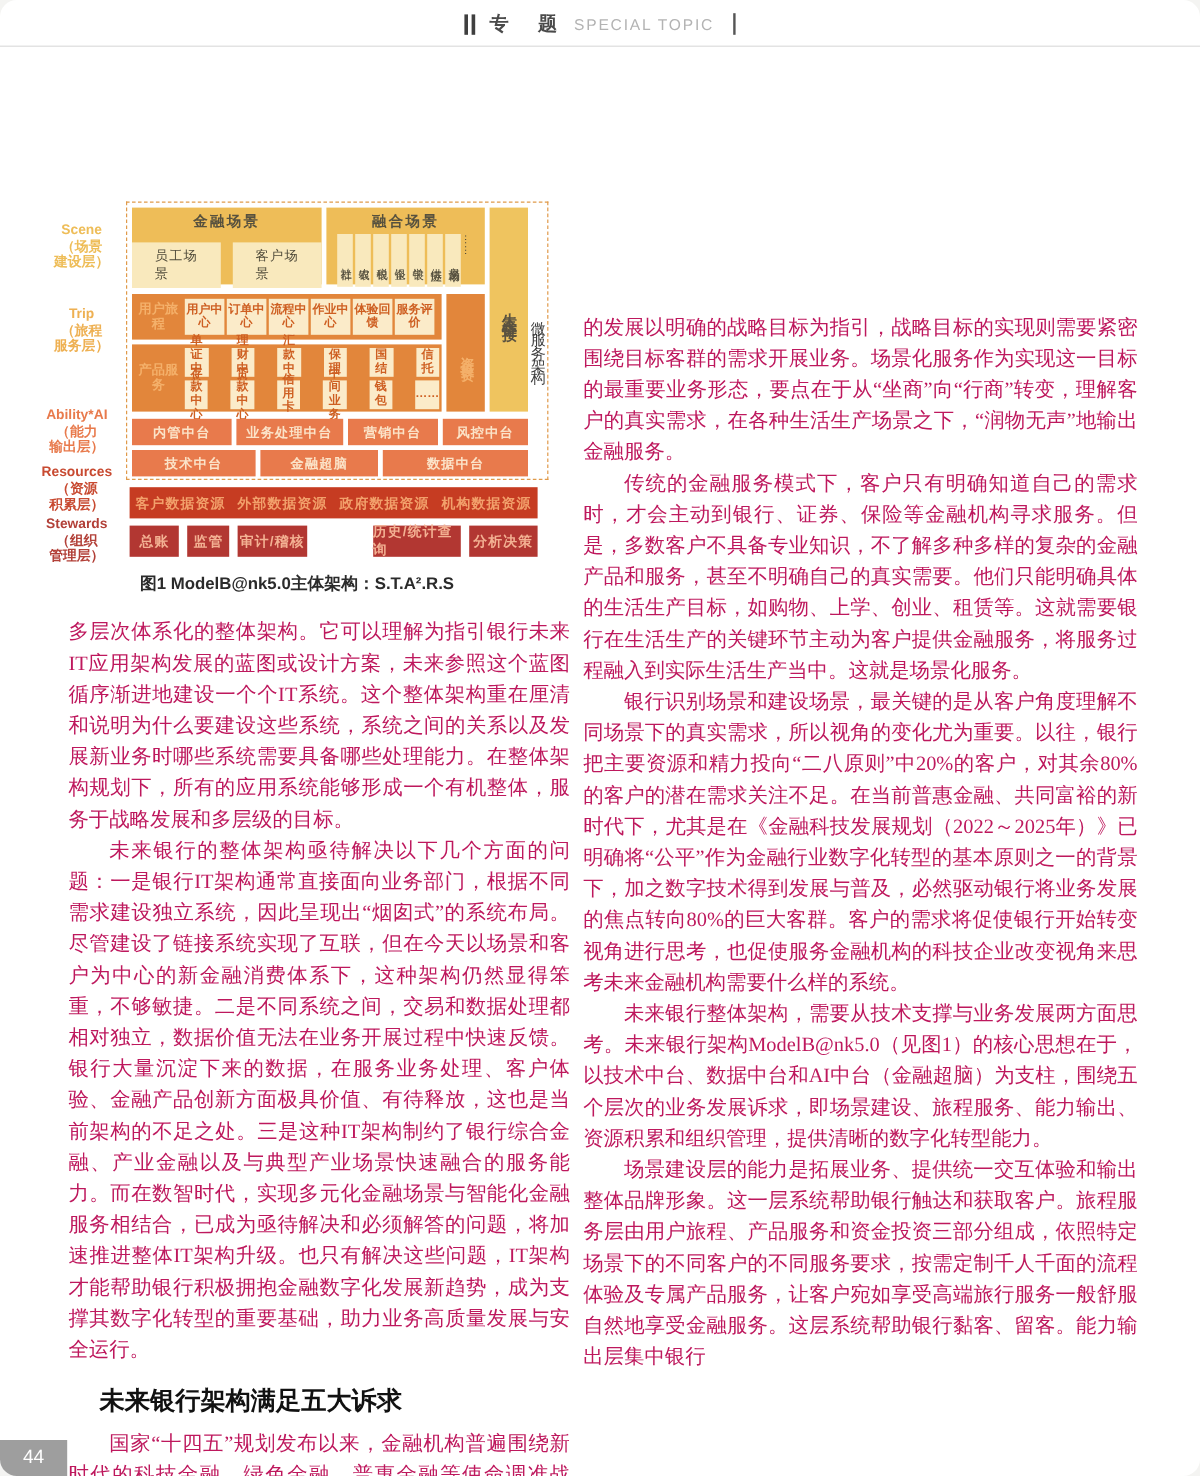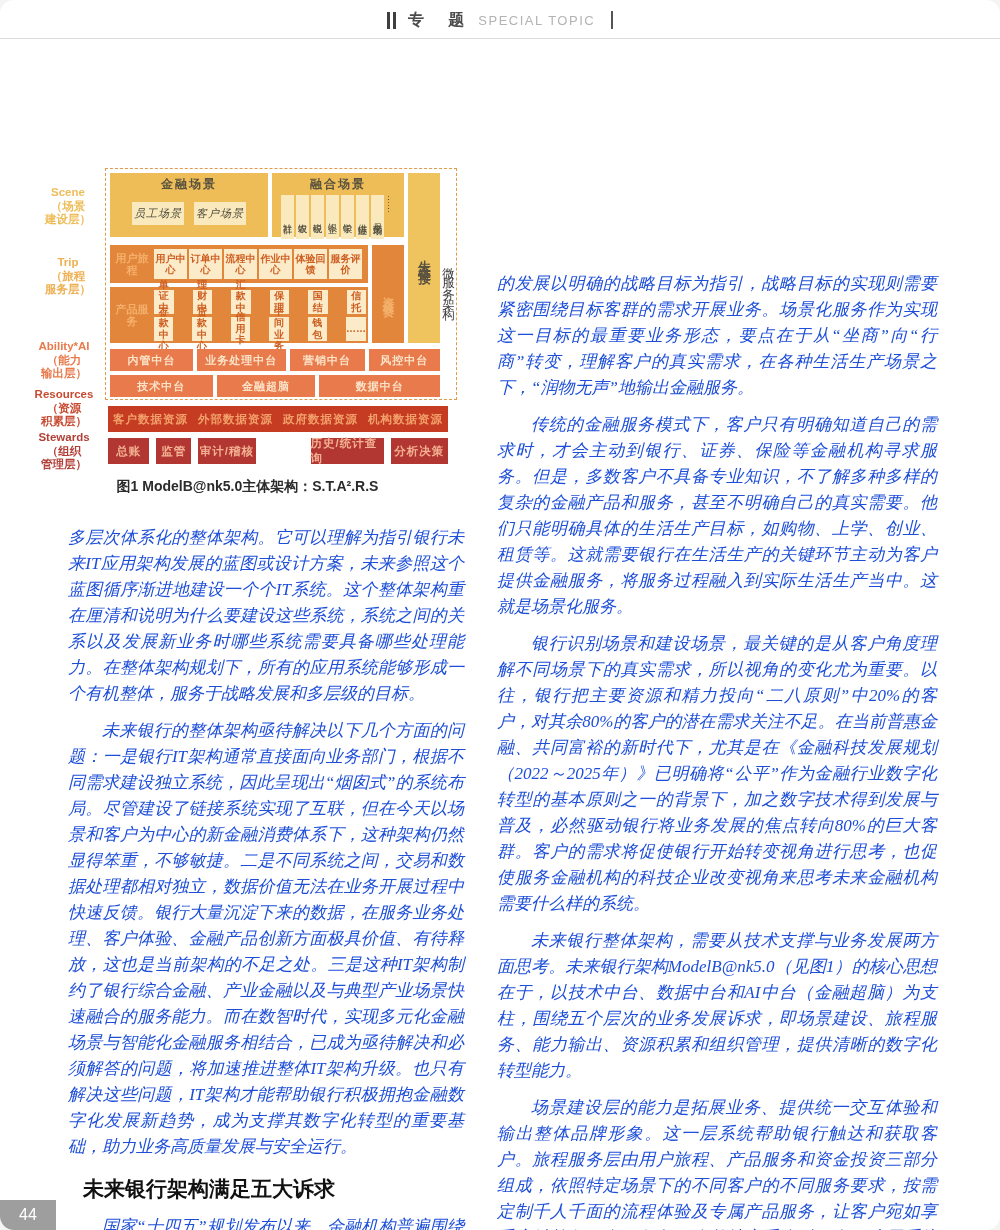--- a/index.html
+++ b/index.html
@@ -28,21 +28,21 @@
 
   
   .dashedbox{position:absolute;left:105px;top:168px;width:352px;height:232px;box-sizing:border-box;
              border:1.5px dashed var(--dashed_border,#e09a4a);
              font-family:"Liberation Sans","DejaVu Sans",sans-serif;}
   .dashedbox>div{position:absolute;box-sizing:border-box;}
   .band-finance{left:4px;top:4px;width:158px;height:64px;background:var(--scene_band,#eebd58);}
   .band-fusion{left:166px;top:4px;width:132px;height:64px;background:var(--scene_band,#eebd58);}
   .band-title{font-size:12px;font-weight:bold;color:#57513e;text-align:center;padding-top:3px;letter-spacing:2px;}
   .finance-chips{display:flex;gap:10px;justify-content:center;margin-top:9px;}
-  .schip{background:var(--chip_bg,#f9e9bd);color:#514c3b;font-size:11px;padding:4px 2px;letter-spacing:1px;font-style:italic;}
+  .schip{background:var(--chip_bg,#f9e9bd);color:#514c3b;font-size:11px;padding:4px 19px;letter-spacing:1px;}
   .fusion-chips{display:flex;gap:2px;justify-content:center;margin-top:2px;align-items:center;}
   .vchip{writing-mode:vertical-rl;background:var(--chip_bg,#f9e9bd);color:#514c3b;font-size:9.5px;
          height:44px;width:13px;display:flex;align-items:center;justify-content:center;letter-spacing:1px;}
   .fusion-more{writing-mode:vertical-rl;font-size:9px;color:#514c3b;height:44px;display:flex;align-items:center;}
 
   .band-journey{left:4px;top:76px;width:258px;height:38px;background:var(--trip_band,#e2863b);
                 display:flex;align-items:center;gap:2px;padding:0 2px;}
   .band-product{left:4px;top:118px;width:258px;height:56px;background:var(--trip_band,#e2863b);
                 display:flex;align-items:center;gap:2px;padding:0 2px;}
   .jlabel{width:40px;min-width:40px;color:#f4b06a;font-size:11px;line-height:12px;text-align:center;font-weight:bold;}
@@ -74,21 +74,21 @@
   .sbox{background:var(--stewards_box,#b23732);color:#f3b193;font-size:11.5px;display:flex;align-items:center;
         justify-content:center;font-weight:bold;letter-spacing:1px;}
   .sw1{flex:52;} .sw2{flex:44;} .sw3{flex:72;} .sw4{flex:92;margin-left:48px;} .sw5{flex:72;}
 
   .fig-caption{position:absolute;left:35px;top:478px;width:425px;text-align:center;
                font-family:"Liberation Sans","DejaVu Sans",sans-serif;font-weight:bold;font-size:14px;color:#2b2b2b;}
 
   
   .col-left{position:absolute;left:57px;top:514px;width:418px;}
   .col-right{position:absolute;left:486px;top:260px;width:462px;}
-  .body-p{margin:11px;font-size:17px;line-height:26px;text-align:justify;color:#1d4ed8;font-style:italic;}
+  .body-p{margin:0;font-size:17px;line-height:26px;text-align:justify;color:#be185d;}
   .indent{text-indent:2em;}
   .sec-heading{font-size:21px;font-weight:bold;color:#111;margin:15px 0 9px 0;padding-left:26px;}
 
   .page-num{position:absolute;left:0;bottom:0;width:56px;height:30px;background:#9e9e9e;color:#fff;
             font-family:"Liberation Sans","DejaVu Sans",sans-serif;font-size:16px;display:flex;
             align-items:center;justify-content:center;}
 </style>
 </head>
 <body>
 

